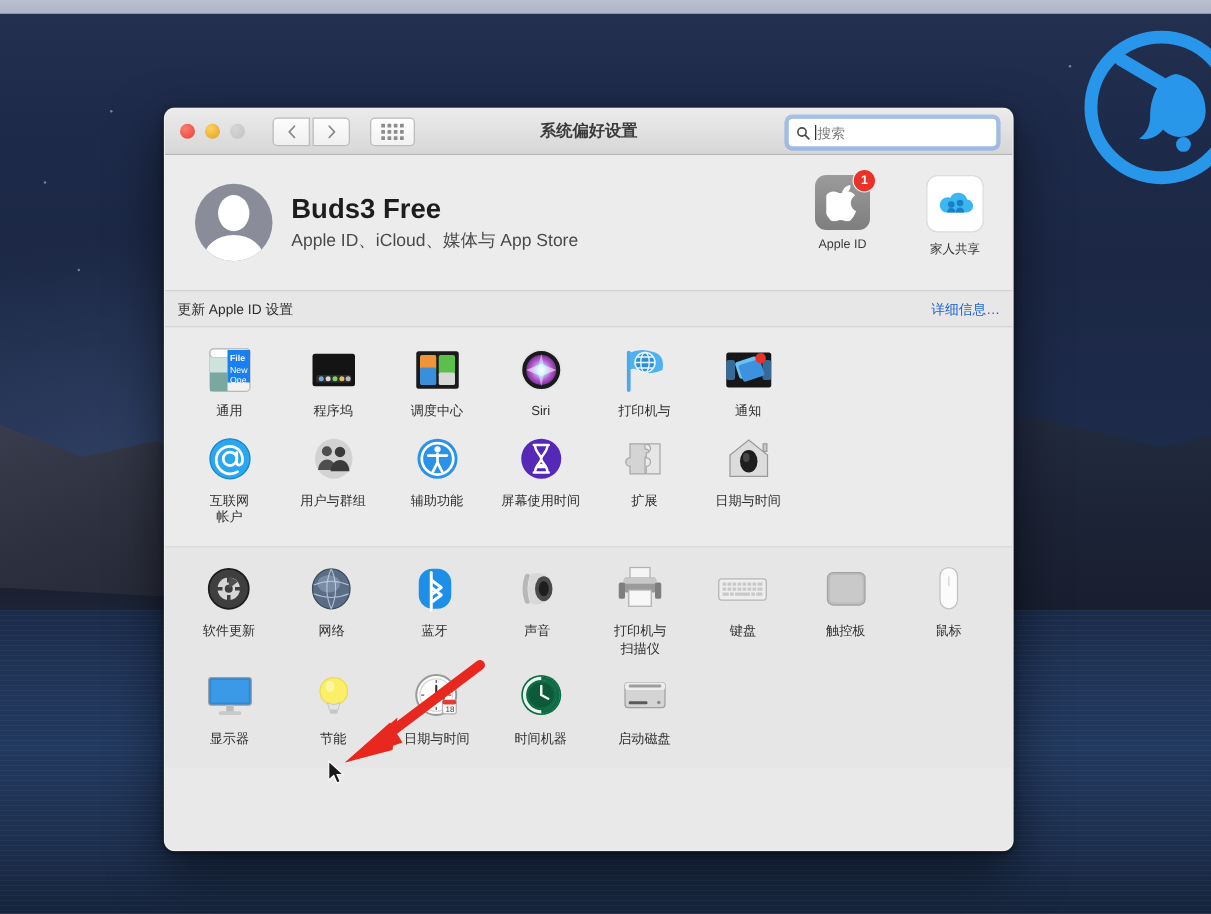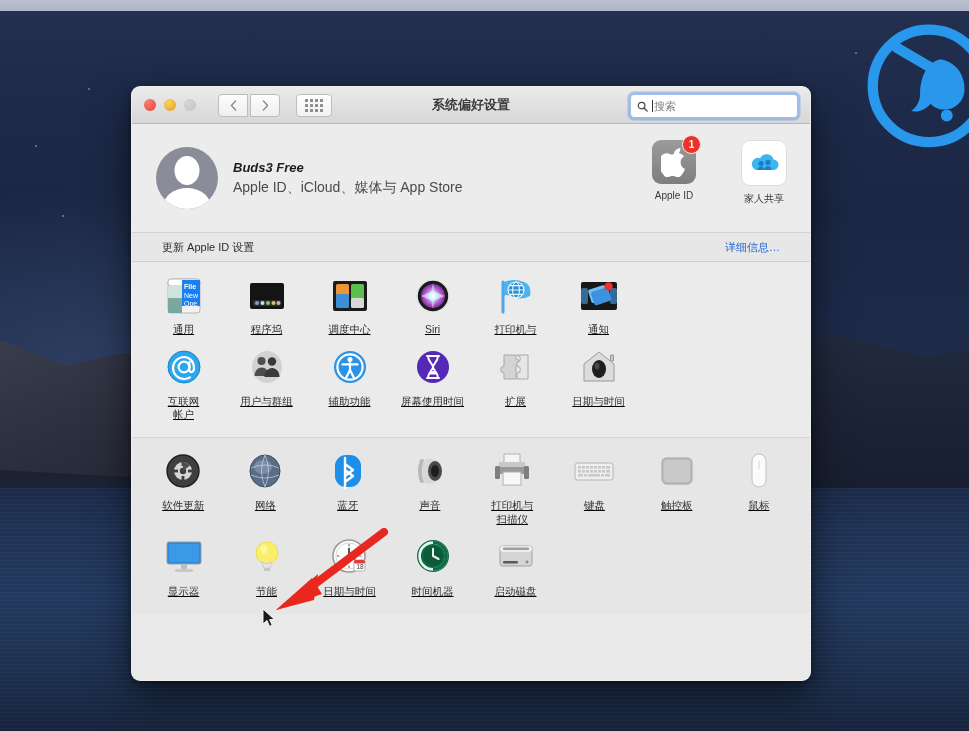--- a/index.html
+++ b/index.html
@@ -111,47 +111,47 @@
   }
   .avatar{
     width:62px;height:62px;border-radius:50%;background:#8a8d99;
     position:relative;overflow:hidden;flex:0 0 auto;margin-left:8px;
   }
   .avatar .head{position:absolute;left:50%;top:9px;transform:translateX(-50%);
     width:25px;height:29px;border-radius:50%;background:#fff;}
   .avatar .body{position:absolute;left:50%;top:41px;transform:translateX(-50%);
     width:48px;height:38px;border-radius:50% 50% 40% 40%;background:#fff;}
   .acct-text{margin-left:15px;}
-  .acct-name{font-size:13px;color:#1d1d1d;font-weight:600;font-style:italic;}
+  .acct-name{font-size:22px;color:#1d1d1d;font-weight:600;}
   .acct-sub{font-size:14px;color:#4a4a4a;margin-top:4px;}
   .acct-right{position:absolute;right:14px;top:16px;display:flex;gap:26px;}
   .acct-tile{width:64px;text-align:center;}
   .tile-img{width:44px;height:44px;margin:0 auto;border-radius:9px;position:relative;}
   .tile-appleid{background:linear-gradient(180deg,#9b9b9b,#7e7e7e);
     display:flex;align-items:center;justify-content:center;}
   .badge{
     position:absolute;right:-5px;top:-5px;width:17px;height:17px;border-radius:50%;
     background:#e9332a;color:#fff;font-size:10px;font-weight:700;
     display:flex;align-items:center;justify-content:center;
     border:1.5px solid #ececec;
   }
   .tile-family{background:#fff;border:1px solid #dcdcdc;
     display:flex;align-items:center;justify-content:center;}
   .tile-label{font-size:10px;color:#3a3a3a;margin-top:6px;}
   
   .banner{
     height:28px;background:#e7e7e7;border-top:1px solid #d2d2d2;border-bottom:1px solid #cfcfcf;
-    display:flex;align-items:center;justify-content:space-between;padding:0 30px;
+    display:flex;align-items:center;justify-content:space-between;padding:0 10px;
   }
   .banner-text{font-size:11px;color:#2c2c2c;}
   .banner-link{font-size:11px;color:#1d62d6;}
   
   .grid-section{background:#ebebeb;padding:12px 10px 6px 10px;}
   .grid-section.alt{background:#e6e6e6;}
-  .icon-row{display:flex;text-decoration:underline;}
+  .icon-row{display:flex;}
   .pref-item{
     width:83px;display:flex;flex-direction:column;align-items:center;
     padding-bottom:10px;
   }
   .pref-glyph{width:44px;height:44px;position:relative;}
   .pref-label{
     font-size:10.5px;color:#2f2f2f;margin-top:5px;text-align:center;line-height:1.25;
     white-space:pre-line;
   }
   .sep{height:1px;background:#d5d5d5;}

